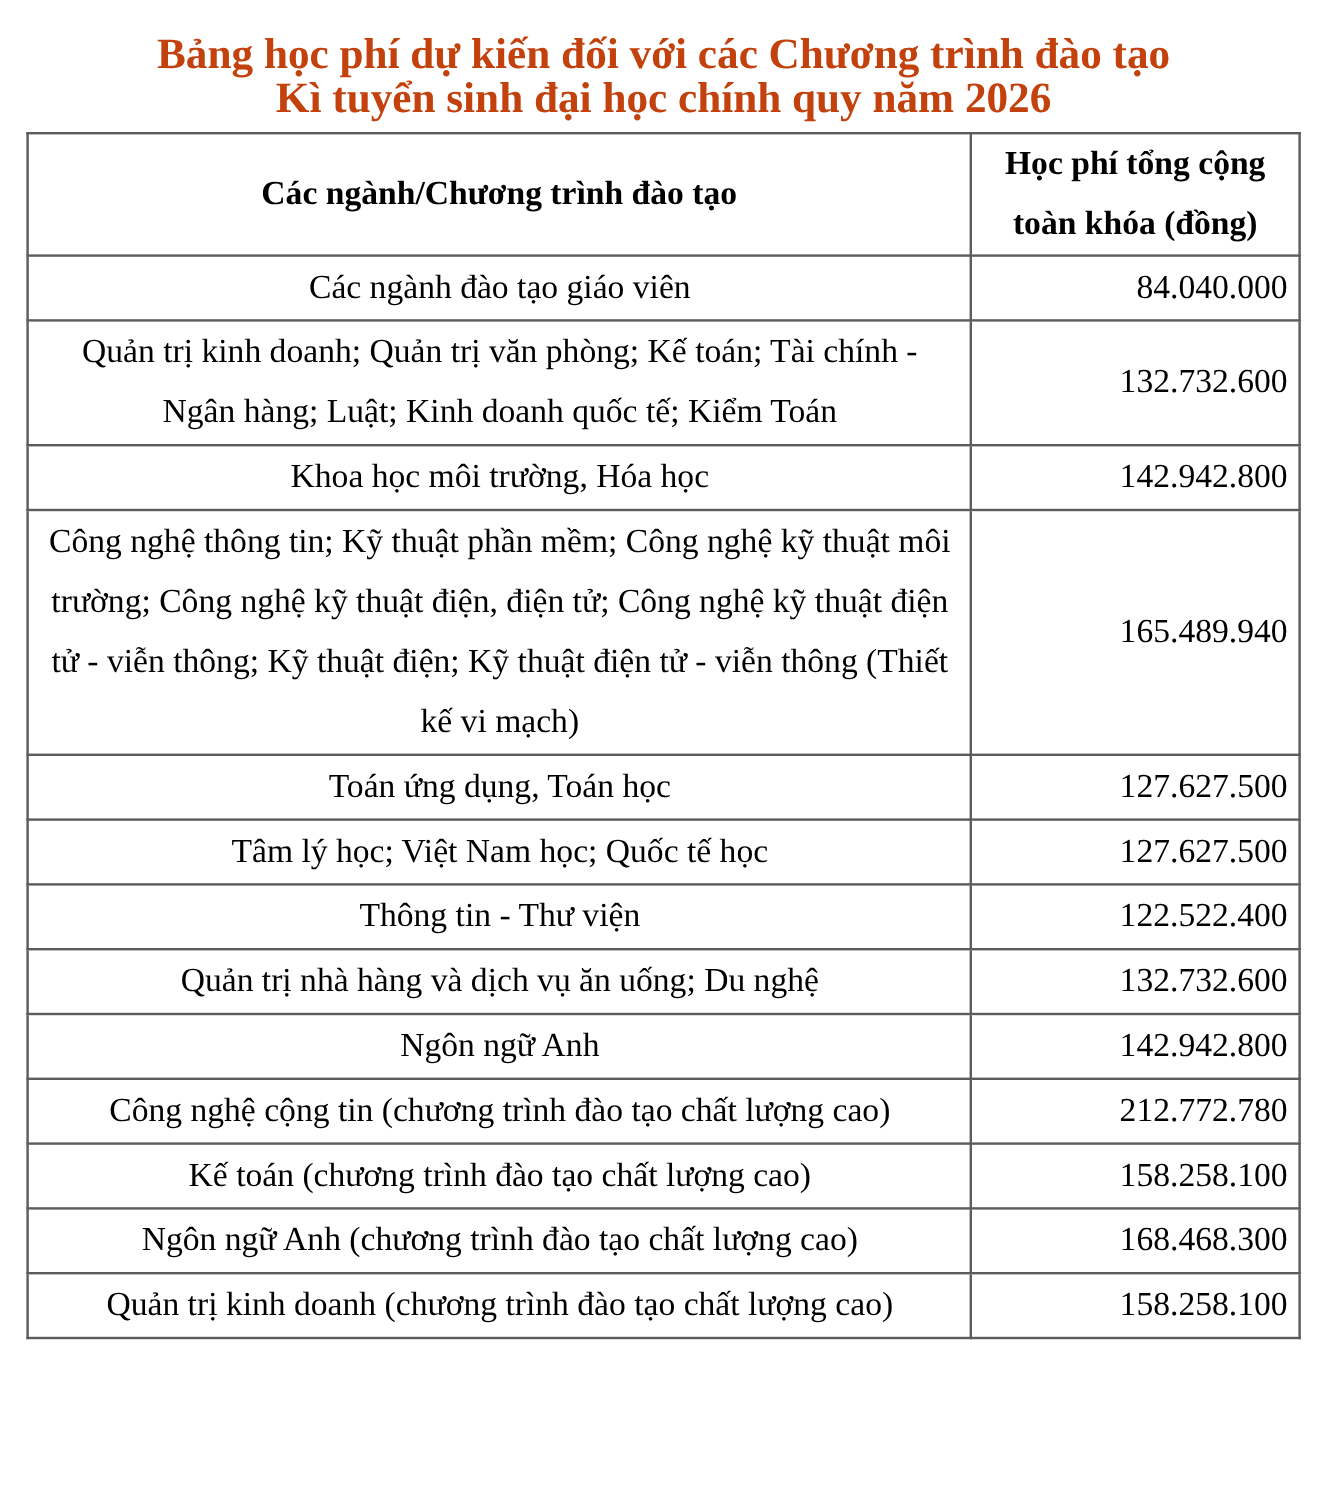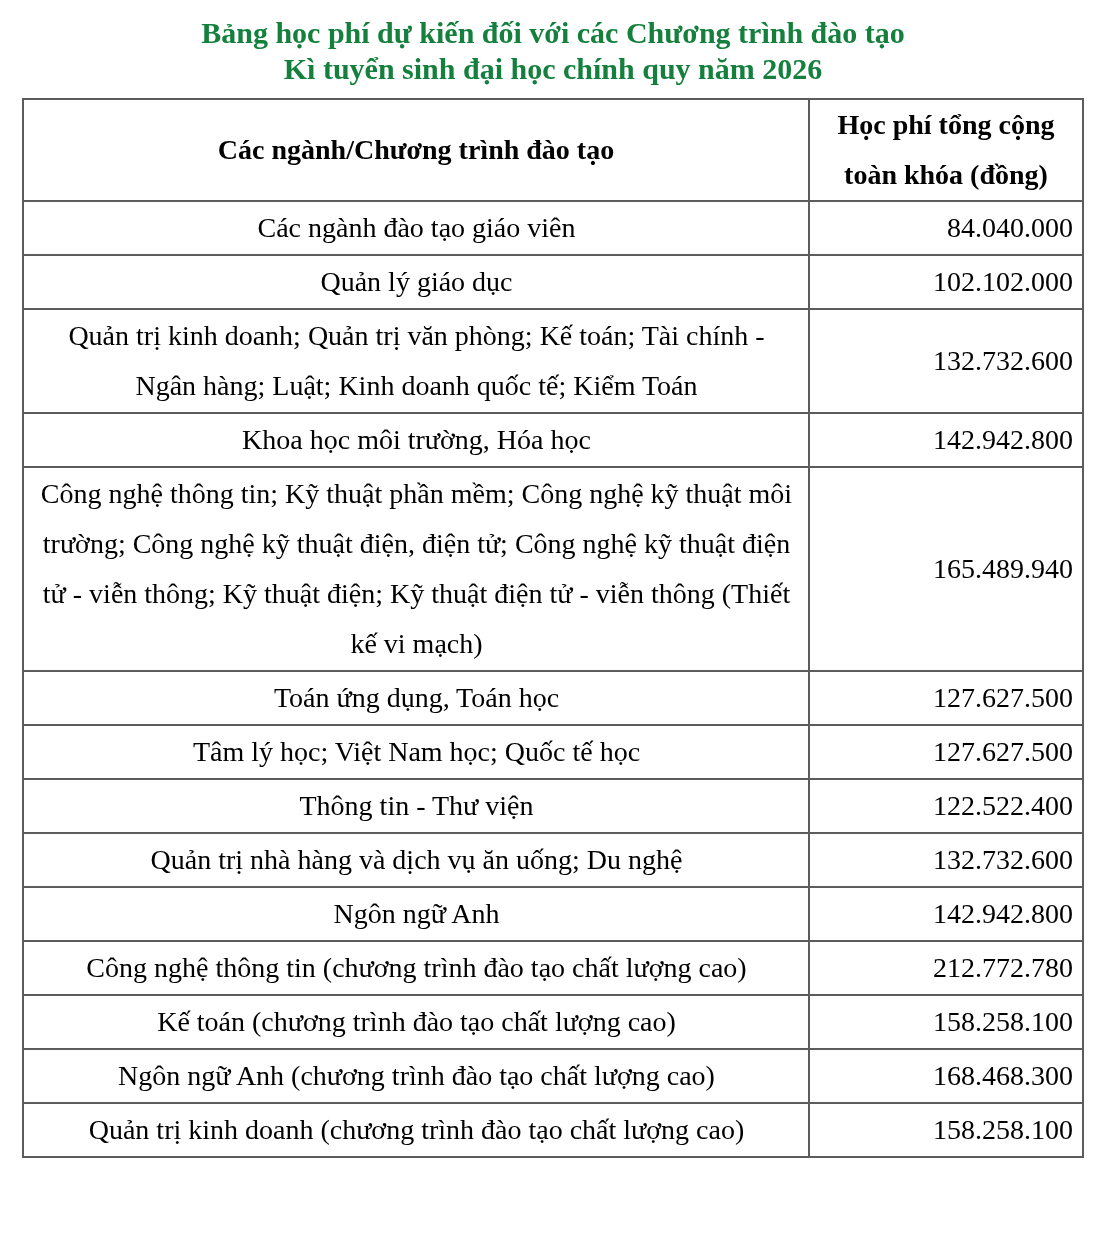--- a/index.html
+++ b/index.html
@@ -11,23 +11,24 @@
   .page {
     width: 1106px;
     height: 1256px;
     background: #ffffff;
     padding-top: 15px;
     overflow: hidden;
   }
   .doc-title {
     text-align: center;
     font-weight: bold;
-    font-size: 30px;
+    font-size: 36px;
     line-height: 36px;
-    color: #15803d;
+    color: #c2410c;
+    margin-top: 12px;
   }
   table.fee-table {
     border-collapse: collapse;
     table-layout: fixed;
     width: 1060px;
     margin: 11px 24px 0 22px;
   }
   table.fee-table col.c-program { width: 786px; }
   table.fee-table col.c-fee     { width: 274px; }
   table.fee-table th,
@@ -80,24 +81,20 @@
         <th class="h-fee">Học phí tổng cộng toàn khóa (đồng)</th>
       </tr>
     </thead>
     <tbody id="fee-table-body">
 
     <tr>
       <td class="program-cell">Các ngành đào tạo giáo viên</td>
       <td class="fee-cell">84.040.000</td>
     </tr>
         <tr>
-      <td class="program-cell">Quản lý giáo dục</td>
-      <td class="fee-cell">102.102.000</td>
-    </tr>
-        <tr>
       <td class="program-cell">Quản trị kinh doanh; Quản trị văn phòng; Kế toán; Tài chính - Ngân hàng; Luật; Kinh doanh quốc tế; Kiểm Toán</td>
       <td class="fee-cell">132.732.600</td>
     </tr>
         <tr>
       <td class="program-cell">Khoa học môi trường, Hóa học</td>
       <td class="fee-cell">142.942.800</td>
     </tr>
         <tr>
       <td class="program-cell">Công nghệ thông tin; Kỹ thuật phần mềm; Công nghệ kỹ thuật môi trường; Công nghệ kỹ thuật điện, điện tử; Công nghệ kỹ thuật điện tử - viễn thông; Kỹ thuật điện; Kỹ thuật điện tử - viễn thông (Thiết kế vi mạch)</td>
       <td class="fee-cell">165.489.940</td>
@@ -116,21 +113,21 @@
     </tr>
         <tr>
       <td class="program-cell">Quản trị nhà hàng và dịch vụ ăn uống; Du nghệ</td>
       <td class="fee-cell">132.732.600</td>
     </tr>
         <tr>
       <td class="program-cell">Ngôn ngữ Anh</td>
       <td class="fee-cell">142.942.800</td>
     </tr>
         <tr>
-      <td class="program-cell">Công nghệ thông tin (chương trình đào tạo chất lượng cao)</td>
+      <td class="program-cell">Công nghệ cộng tin (chương trình đào tạo chất lượng cao)</td>
       <td class="fee-cell">212.772.780</td>
     </tr>
         <tr>
       <td class="program-cell">Kế toán (chương trình đào tạo chất lượng cao)</td>
       <td class="fee-cell">158.258.100</td>
     </tr>
         <tr>
       <td class="program-cell">Ngôn ngữ Anh (chương trình đào tạo chất lượng cao)</td>
       <td class="fee-cell">168.468.300</td>
     </tr>

